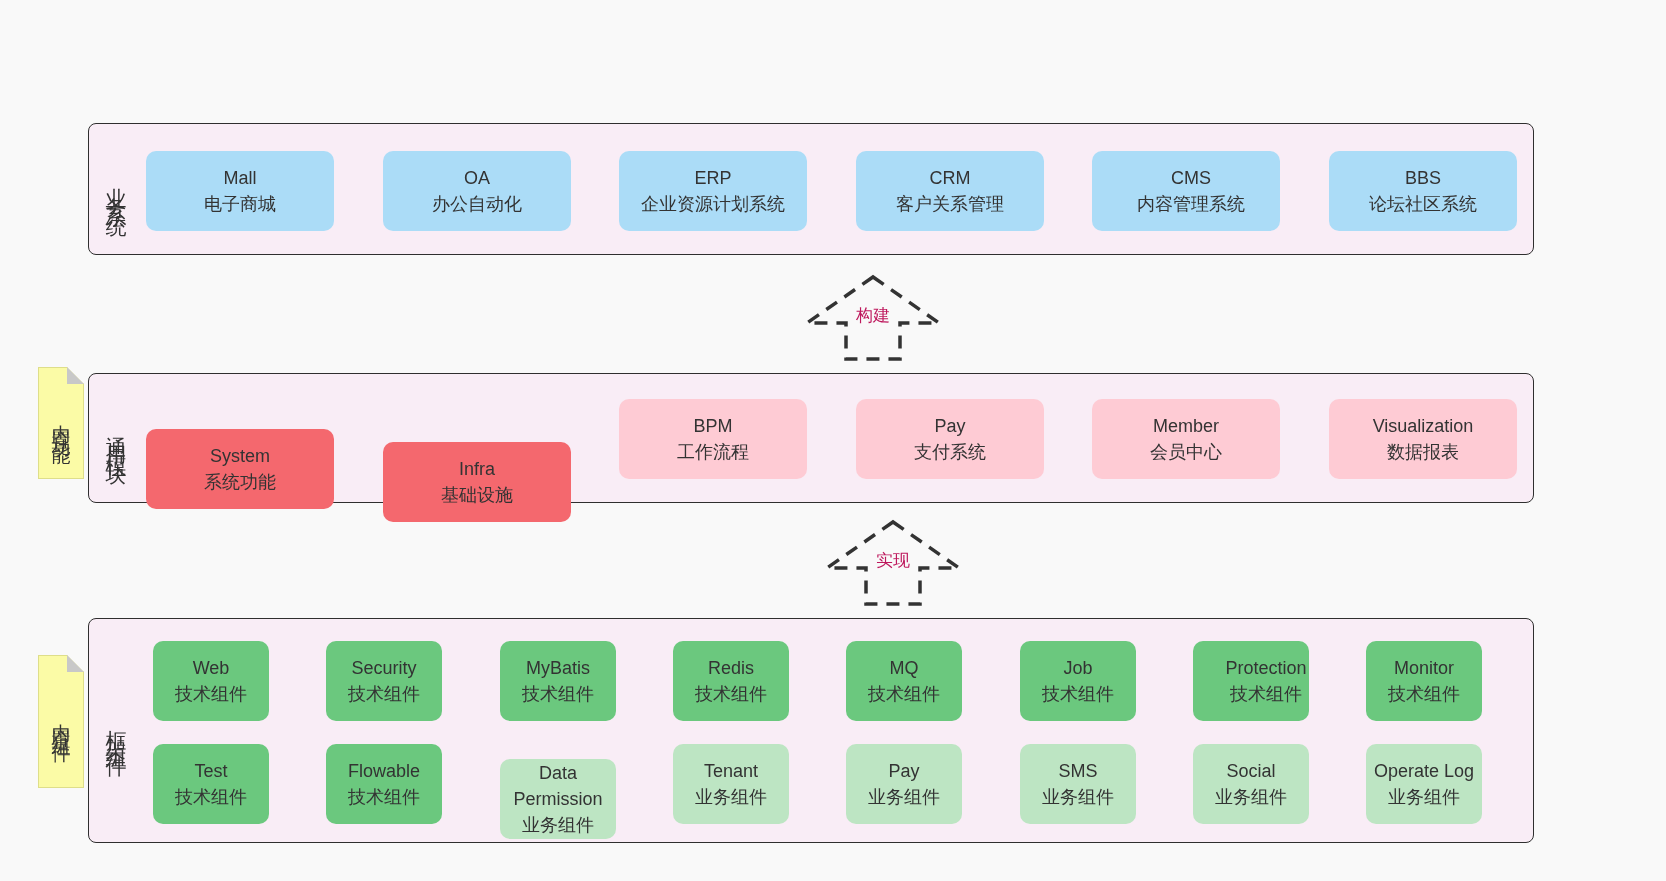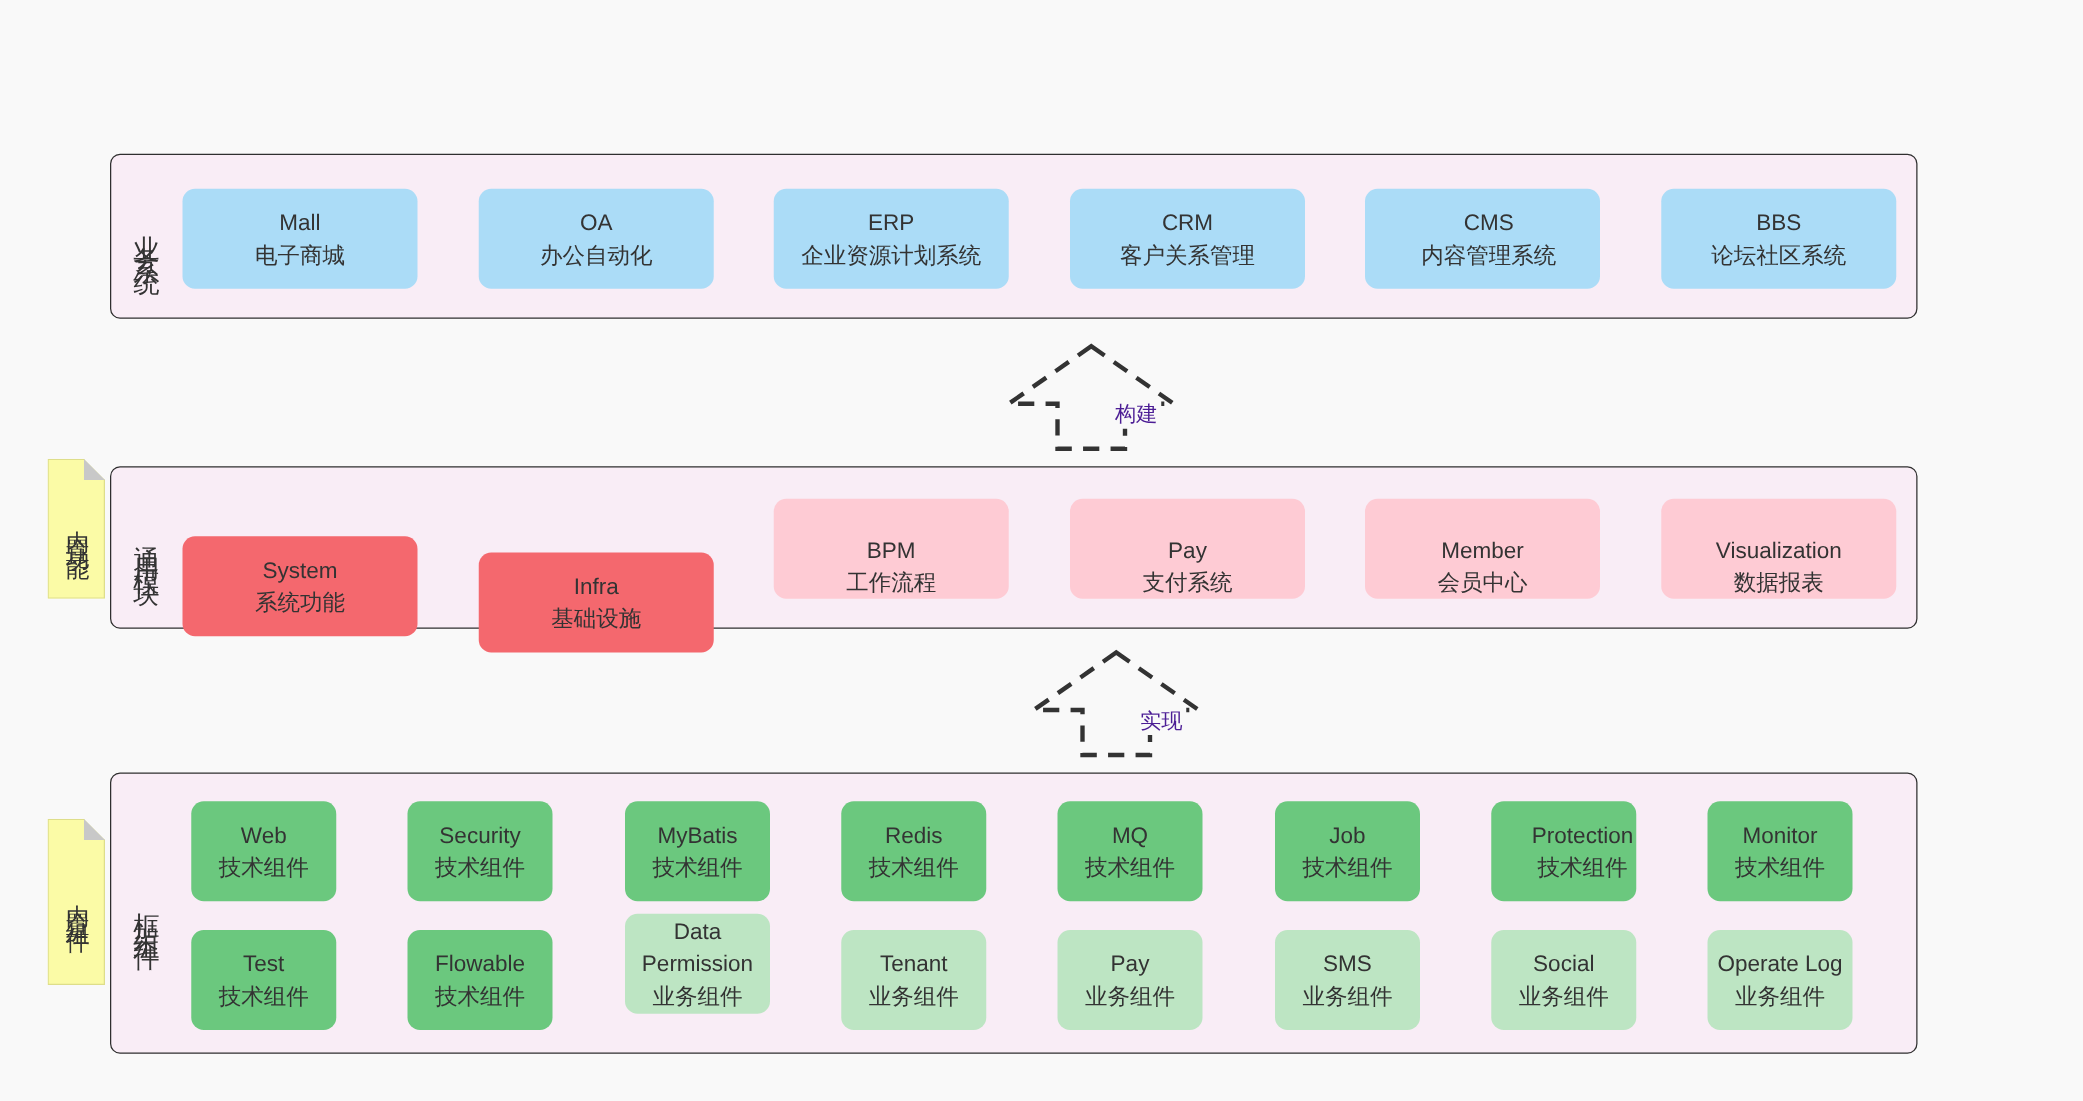--- a/index.html
+++ b/index.html
@@ -20,21 +20,21 @@
   }
   .box {
     position:absolute; height:80px; border-radius:10px;
     display:flex; flex-direction:column; align-items:center; justify-content:center;
     text-align:center; font-size:18px; line-height:1.45; color:#333;
     padding:0 6px;
   }
   .box .name { white-space:pre-line; }
   .blue       { background:#abdcf7; }
   .red        { background:#f4686e; }
-  .pink       { background:#fecbd4;justify-content:flex-end; }
+  .pink       { background:#fecbd4; }
   .green      { background:#6bc87e; }
   .lightgreen { background:#bde5c3; }
   .w188 { width:188px; }
   .w145 { width:116px; }
   .note {
     position:absolute; left:38px; width:46px;
     background:#fbfba6; border:1px solid #dede8a;
     clip-path:polygon(0 0, calc(100% - 17px) 0, 100% 17px, 100% 100%, 0 100%);
     display:flex; align-items:center; justify-content:center;
   }
@@ -43,24 +43,23 @@
     background:#c8c8c8;
     clip-path:polygon(0 0, 100% 100%, 0 100%);
   }
   .note-text {
     writing-mode:vertical-rl; text-orientation:upright;
     font-size:19px; letter-spacing:7px; color:#333; white-space:nowrap;
   }
   .arrow { position:absolute; width:140px; height:88px; }
   .arrow svg { display:block; }
   .arrow-label {
-    position:absolute; left:50%; top:46px; transform:translateX(-50%);
-    background:#f9f9f9; padding:0 3px; font-size:17px; color:#4c1d95;
+    position:absolute; left:50%; top:30px; transform:translateX(-50%);
+    background:#f9f9f9; padding:0 3px; font-size:17px; color:#be185d;
     white-space:nowrap;
-    margin-left:36px;
   }
 </style>
 </head>
 <body>
 
 <div class="canvas">
 
   <div class="layer" style="top:123px;height:132px;">
     <div class="layer-label">业务系统</div>
     <div class="box blue w188" style="left:57px;top:27px;text-align:center;">
@@ -178,21 +177,21 @@
     </div>
 
     <div class="box green w145" style="left:64px;top:125px;">
       <span class="name">Test</span>
       <span class="desc">技术组件</span>
     </div>
     <div class="box green w145" style="left:237px;top:125px;">
       <span class="name">Flowable</span>
       <span class="desc">技术组件</span>
     </div>
-    <div class="box lightgreen w145" style="left:411px;top:112px;">
+    <div class="box lightgreen w145" style="left:411px;top:140px;">
       <span class="name">Data
 Permission</span>
       <span class="desc">业务组件</span>
     </div>
     <div class="box lightgreen w145" style="left:584px;top:125px;">
       <span class="name">Tenant</span>
       <span class="desc">业务组件</span>
     </div>
     <div class="box lightgreen w145" style="left:757px;top:125px;">
       <span class="name">Pay</span>

